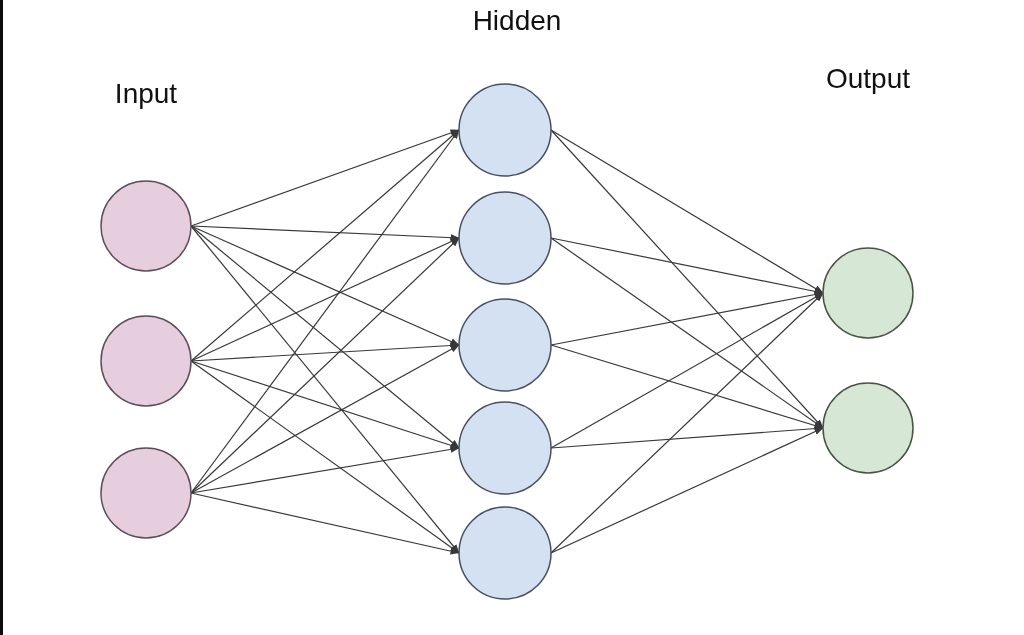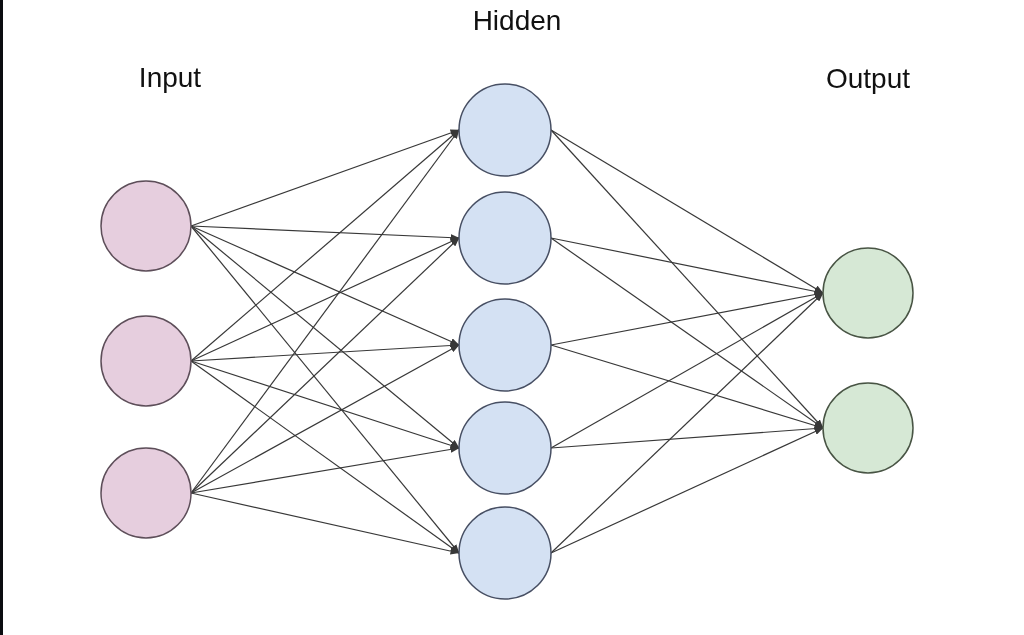--- a/index.html
+++ b/index.html
@@ -85,17 +85,17 @@
         <circle cx="505" cy="130" r="46" fill="#d4e1f3" stroke="#474f63" stroke-width="1.5"></circle>
         <circle cx="505" cy="238" r="46" fill="#d4e1f3" stroke="#474f63" stroke-width="1.5"></circle>
         <circle cx="505" cy="345" r="46" fill="#d4e1f3" stroke="#474f63" stroke-width="1.5"></circle>
         <circle cx="505" cy="448" r="46" fill="#d4e1f3" stroke="#474f63" stroke-width="1.5"></circle>
         <circle cx="505" cy="553" r="46" fill="#d4e1f3" stroke="#474f63" stroke-width="1.5"></circle>
         <circle cx="868" cy="293" r="45" fill="#d6e8d5" stroke="#485444" stroke-width="1.5"></circle>
         <circle cx="868" cy="428" r="45" fill="#d6e8d5" stroke="#485444" stroke-width="1.5"></circle>
       </g>
   </svg>
 
-  <div class="layer-label" style="left: 146px; top: 78px; margin-left: 24px;">Input</div>
+  <div class="layer-label" style="left: 146px; top: 94px;">Input</div>
   <div class="layer-label" style="left: 517px; top: 21px;">Hidden</div>
   <div class="layer-label" style="left: 868px; top: 79px;">Output</div>
 
 </div>
 
 </body></html>

